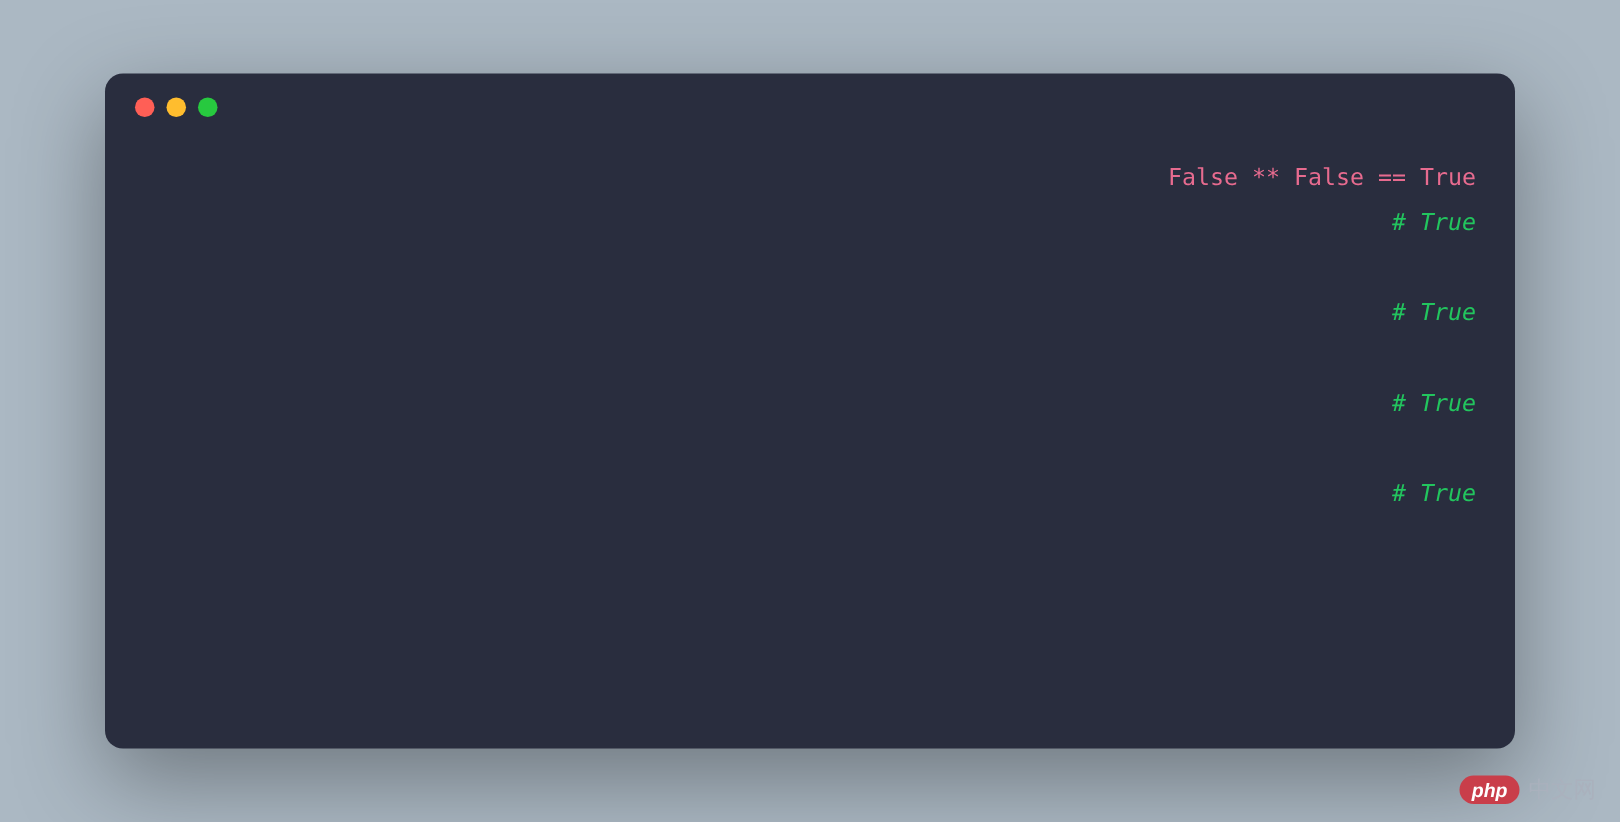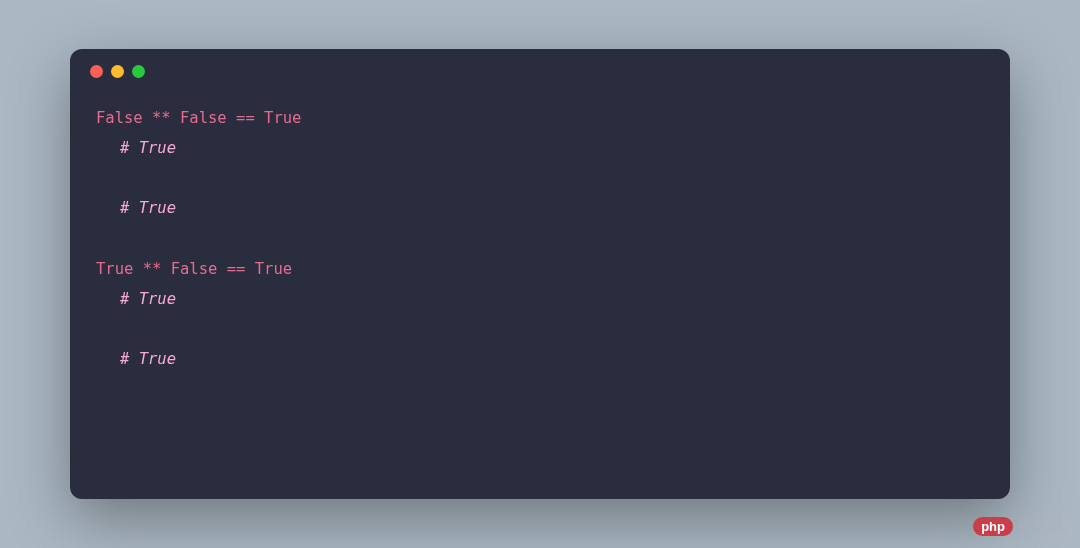--- a/index.html
+++ b/index.html
@@ -40,41 +40,43 @@
     .red { background: #ff5f56; }
     .yellow { background: #ffbd2e; }
     .green { background: #27c93f; }
     .code-area {
       padding: 10px 26px 20px 26px;
       font-size: 15.5px;
       line-height: 1.95;
     }
     .code-line {
       white-space: pre;
+      text-align: right;
     }
     .keyword { color: #e76b8f; }
     .operator { color: #e76b8f; }
-    .comment { color: #f9a8d4; font-style: italic; margin-left: 24px; }
+    .comment { color: #22c55e; font-style: italic; margin-left: 24px; }
     .blank { height: 30px; }
     .watermark {
       position: absolute;
       bottom: 12px;
       right: 16px;
       display: flex;
       align-items: center;
       gap: 6px;
     }
     .php-badge {
       background: #c93e4a;
       color: #fff;
       font-weight: bold;
       font-size: 13px;
       padding: 2px 8px;
       border-radius: 10px;
       font-family: Arial, sans-serif;
+      font-style: italic;
     }
     .cn-text {
       color: #aab1bd;
       font-size: 15px;
       font-family: "Microsoft YaHei", sans-serif;
     }
   </style>
 </head>
 <body>
 
@@ -83,21 +85,20 @@
     <div class="traffic-light red"></div>
     <div class="traffic-light yellow"></div>
     <div class="traffic-light green"></div>
   </div>
   <div class="code-area">
     <div class="code-line"><span class="keyword">False</span> <span class="operator">**</span> <span class="keyword">False</span> <span class="operator">==</span> <span class="keyword">True</span></div>
     <div class="code-line"><span class="comment"># True</span></div>
     <div class="blank"></div>
     <div class="code-line"><span class="comment"># True</span></div>
     <div class="blank"></div>
-    <div class="code-line"><span class="keyword">True</span> <span class="operator">**</span> <span class="keyword">False</span> <span class="operator">==</span> <span class="keyword">True</span></div>
     <div class="code-line"><span class="comment"># True</span></div>
     <div class="blank"></div>
     <div class="code-line"><span class="comment"># True</span></div>
   </div>
 </div>
 
 <div class="watermark">
   <span class="php-badge">php</span>
   <span class="cn-text">中文网</span>
 </div>

